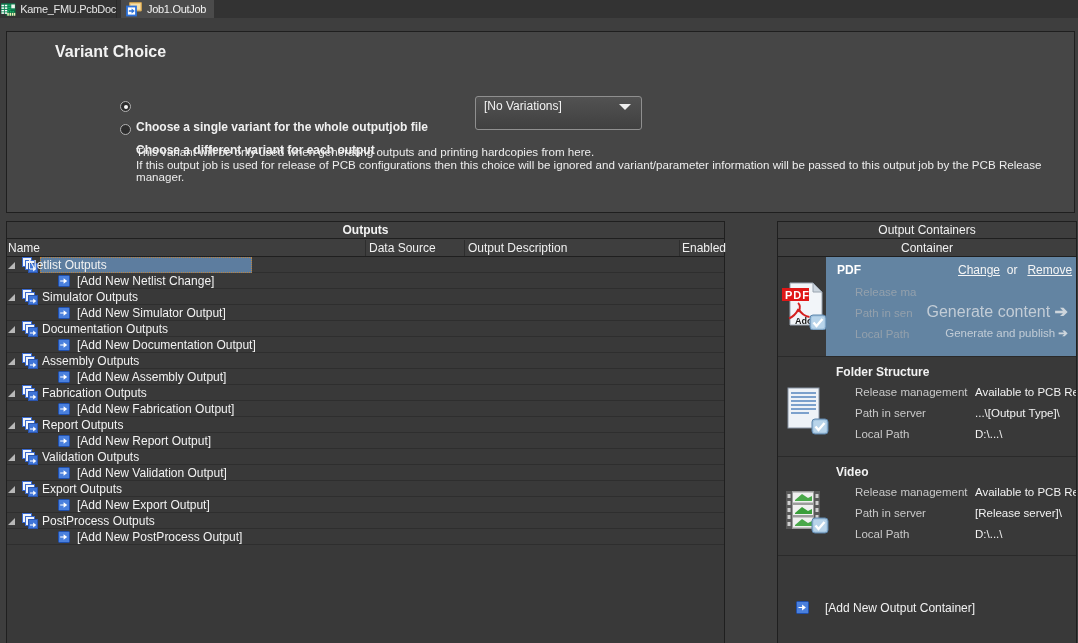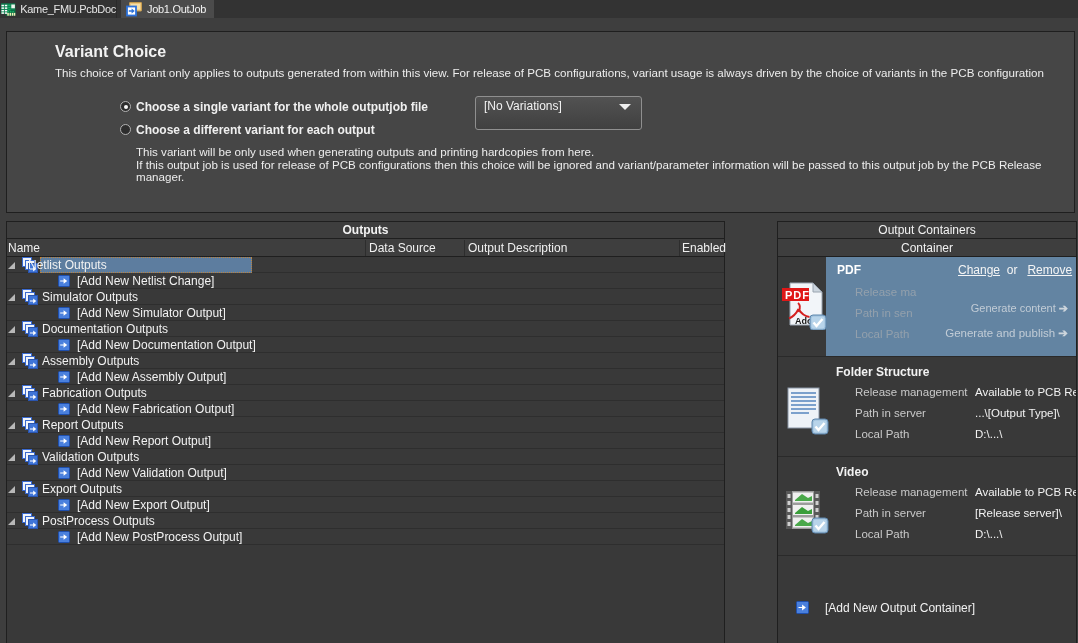--- a/index.html
+++ b/index.html
@@ -12,21 +12,21 @@
   #tabbar { position:absolute; left:0; top:0; width:1078px; height:18px; background:#333333; }
   .tab { position:absolute; top:0; height:18px; display:flex; align-items:center; color:#e6e6e6; font-size:11px; letter-spacing:-0.3px; }
   #tab1 { left:0; width:117px; border-right:1px solid #2a2a2a; }
   #tab2 { left:121px; width:93px; background:#4b4b4b; color:#f2f2f2; }
 
   
   #vpanel { position:absolute; left:6px; top:31px; width:1069px; height:182px; background:#464646; border:1px solid #1f1f1f; }
 
   .h1 { position:absolute; font-size:16px; font-weight:bold; color:#f2f2f2; }
   .txt { position:absolute; font-size:11.6px; color:#ededed; white-space:nowrap; }
-  .btxt { position:absolute; font-size:12px; font-weight:bold; color:#f0f0f0; white-space:nowrap; }
+  .btxt { position:absolute; font-size:12px; font-weight:bold; color:#f0f0f0; white-space:nowrap;margin-top:20px; }
 
   .radio { position:absolute; width:11px; height:11px; border-radius:50%; border:1px solid #b2b2b2; background:#2d2d2d; }
   .radio.on::after { content:""; position:absolute; left:2.5px; top:2.5px; width:4px; height:4px; border-radius:50%; background:#f8f8f8; }
 
   #dropdown { position:absolute; left:475px; top:96px; width:167px; height:34px; border:1px solid #8f8f8f; border-radius:3px; background:linear-gradient(#525252,#404040); color:#f2f2f2; font-size:12px; line-height:18px; padding-left:8px; }
   #dropdown .arr { position:absolute; right:10px; top:7px; width:0; height:0; border-left:6px solid transparent; border-right:6px solid transparent; border-top:6px solid #ededed; }
 
   
   #otable { position:absolute; left:6px; top:221px; width:719px; height:430px; background:#393939; border:1px solid #1f1f1f; }
   .band { position:absolute; left:0; width:100%; background:#3e3e3e; color:#f2f2f2; font-size:12px; text-align:center; border-bottom:1px solid #1f1f1f; }
@@ -79,21 +79,20 @@
         <rect x="6" y="2" width="9" height="5.5" fill="#f6dfa8"></rect>
         <rect x="2" y="4.5" width="9" height="9" fill="#ffffff" stroke="#2d72d9" stroke-width="1.8"></rect>
         <path d="M3.8,8.6 h2.8 v-1.8 l3.2,2.5 -3.2,2.5 v-1.8 h-2.8 z" fill="#2d72d9" transform="translate(0,-0.3)"></path>
       </svg>
       <span>Job1.OutJob</span>
     </div>
   </div>
 
   <div id="vpanel"></div>
   <div class="h1" style="left:55px; top:43px;">Variant Choice</div>
-  <div class="txt" style="left:55px; top:66px;">This choice of Variant only applies to outputs generated from within this view. For release of PCB configurations, variant usage is always driven by the choice of variants in the PCB configuration</div>
 
   <div class="radio on" style="left:120px; top:101px;"></div>
   <div class="btxt" style="left:136px; top:100px;">Choose a single variant for the whole outputjob file</div>
   <div id="dropdown">[No Variations]<div class="arr"></div></div>
 
   <div class="radio" style="left:120px; top:124px;"></div>
   <div class="btxt" style="left:136px; top:123px;">Choose a different variant for each output</div>
 
   <div class="txt" style="left:136px; top:146px; line-height:12.5px;">This variant will be only used when generating outputs and printing hardcopies from here.<br>If this output job is used for release of PCB configurations then this choice will be ignored and variant/parameter information will be passed to this output job by the PCB Release<br>manager.</div>
 
@@ -283,21 +282,21 @@
 <rect x="0" y="0" width="16" height="15" rx="3" fill="#9ec0dc" stroke="#5e86ac"></rect>
 <rect x="1.5" y="1.5" width="13" height="12" rx="2" fill="#b8d4ea"></rect>
 <path d="M3.5,7.5 l3,3.5 l6,-7" stroke="#ffffff" stroke-width="2.4" fill="none"></path>
 </g>
         </svg>
     <div class="abs" style="left:59px;top:6px;font-size:12px;font-weight:bold;color:#ffffff;">PDF</div>
     <div class="abs" style="left:180px;top:6px;font-size:12px;color:#f5f5f5;"><span style="text-decoration:underline;">Change</span>&nbsp;&nbsp;or&nbsp;&nbsp;&nbsp;<span style="text-decoration:underline;">Remove</span></div>
     <div class="glabel" style="left:77px;top:29px;color:#93a0ac;">Release ma</div>
     <div class="glabel" style="left:77px;top:50px;color:#93a0ac;">Path in sen</div>
     <div class="glabel" style="left:77px;top:71px;color:#93a0ac;">Local Path</div>
-    <div class="abs" style="right:8px;top:45px;font-size:11px;color:#c2ccd6;">Generate content <span style="color:#cdd5dc;font-weight:bold;">➔</span></div>
+    <div class="abs" style="right:8px;top:45px;font-size:16px;color:#c2ccd6;">Generate content <span style="color:#cdd5dc;font-weight:bold;">➔</span></div>
     <div class="abs" style="right:8px;top:69px;font-size:11.5px;color:#c2ccd6;">Generate and publish <span style="color:#cdd5dc;font-weight:bold;">➔</span></div>
     <div class="seplin" style="top:99px;"></div>
 
     <div class="abs" style="left:58px;top:108px;font-size:12px;font-weight:bold;color:#f2f2f2;">Folder Structure</div>
     <svg class="abs" style="left:7px;top:130px" width="46" height="48" viewBox="0 0 46 48">
 <rect x="3" y="1" width="31" height="40" fill="#eef2f7" stroke="#8a96a6"></rect>
 <rect x="6" y="5" width="25" height="2" fill="#7ba0cc"></rect>
 <rect x="6" y="9" width="25" height="2" fill="#7ba0cc"></rect>
 <rect x="6" y="13" width="25" height="2" fill="#7ba0cc"></rect>
 <rect x="6" y="17" width="25" height="2" fill="#7ba0cc"></rect>

